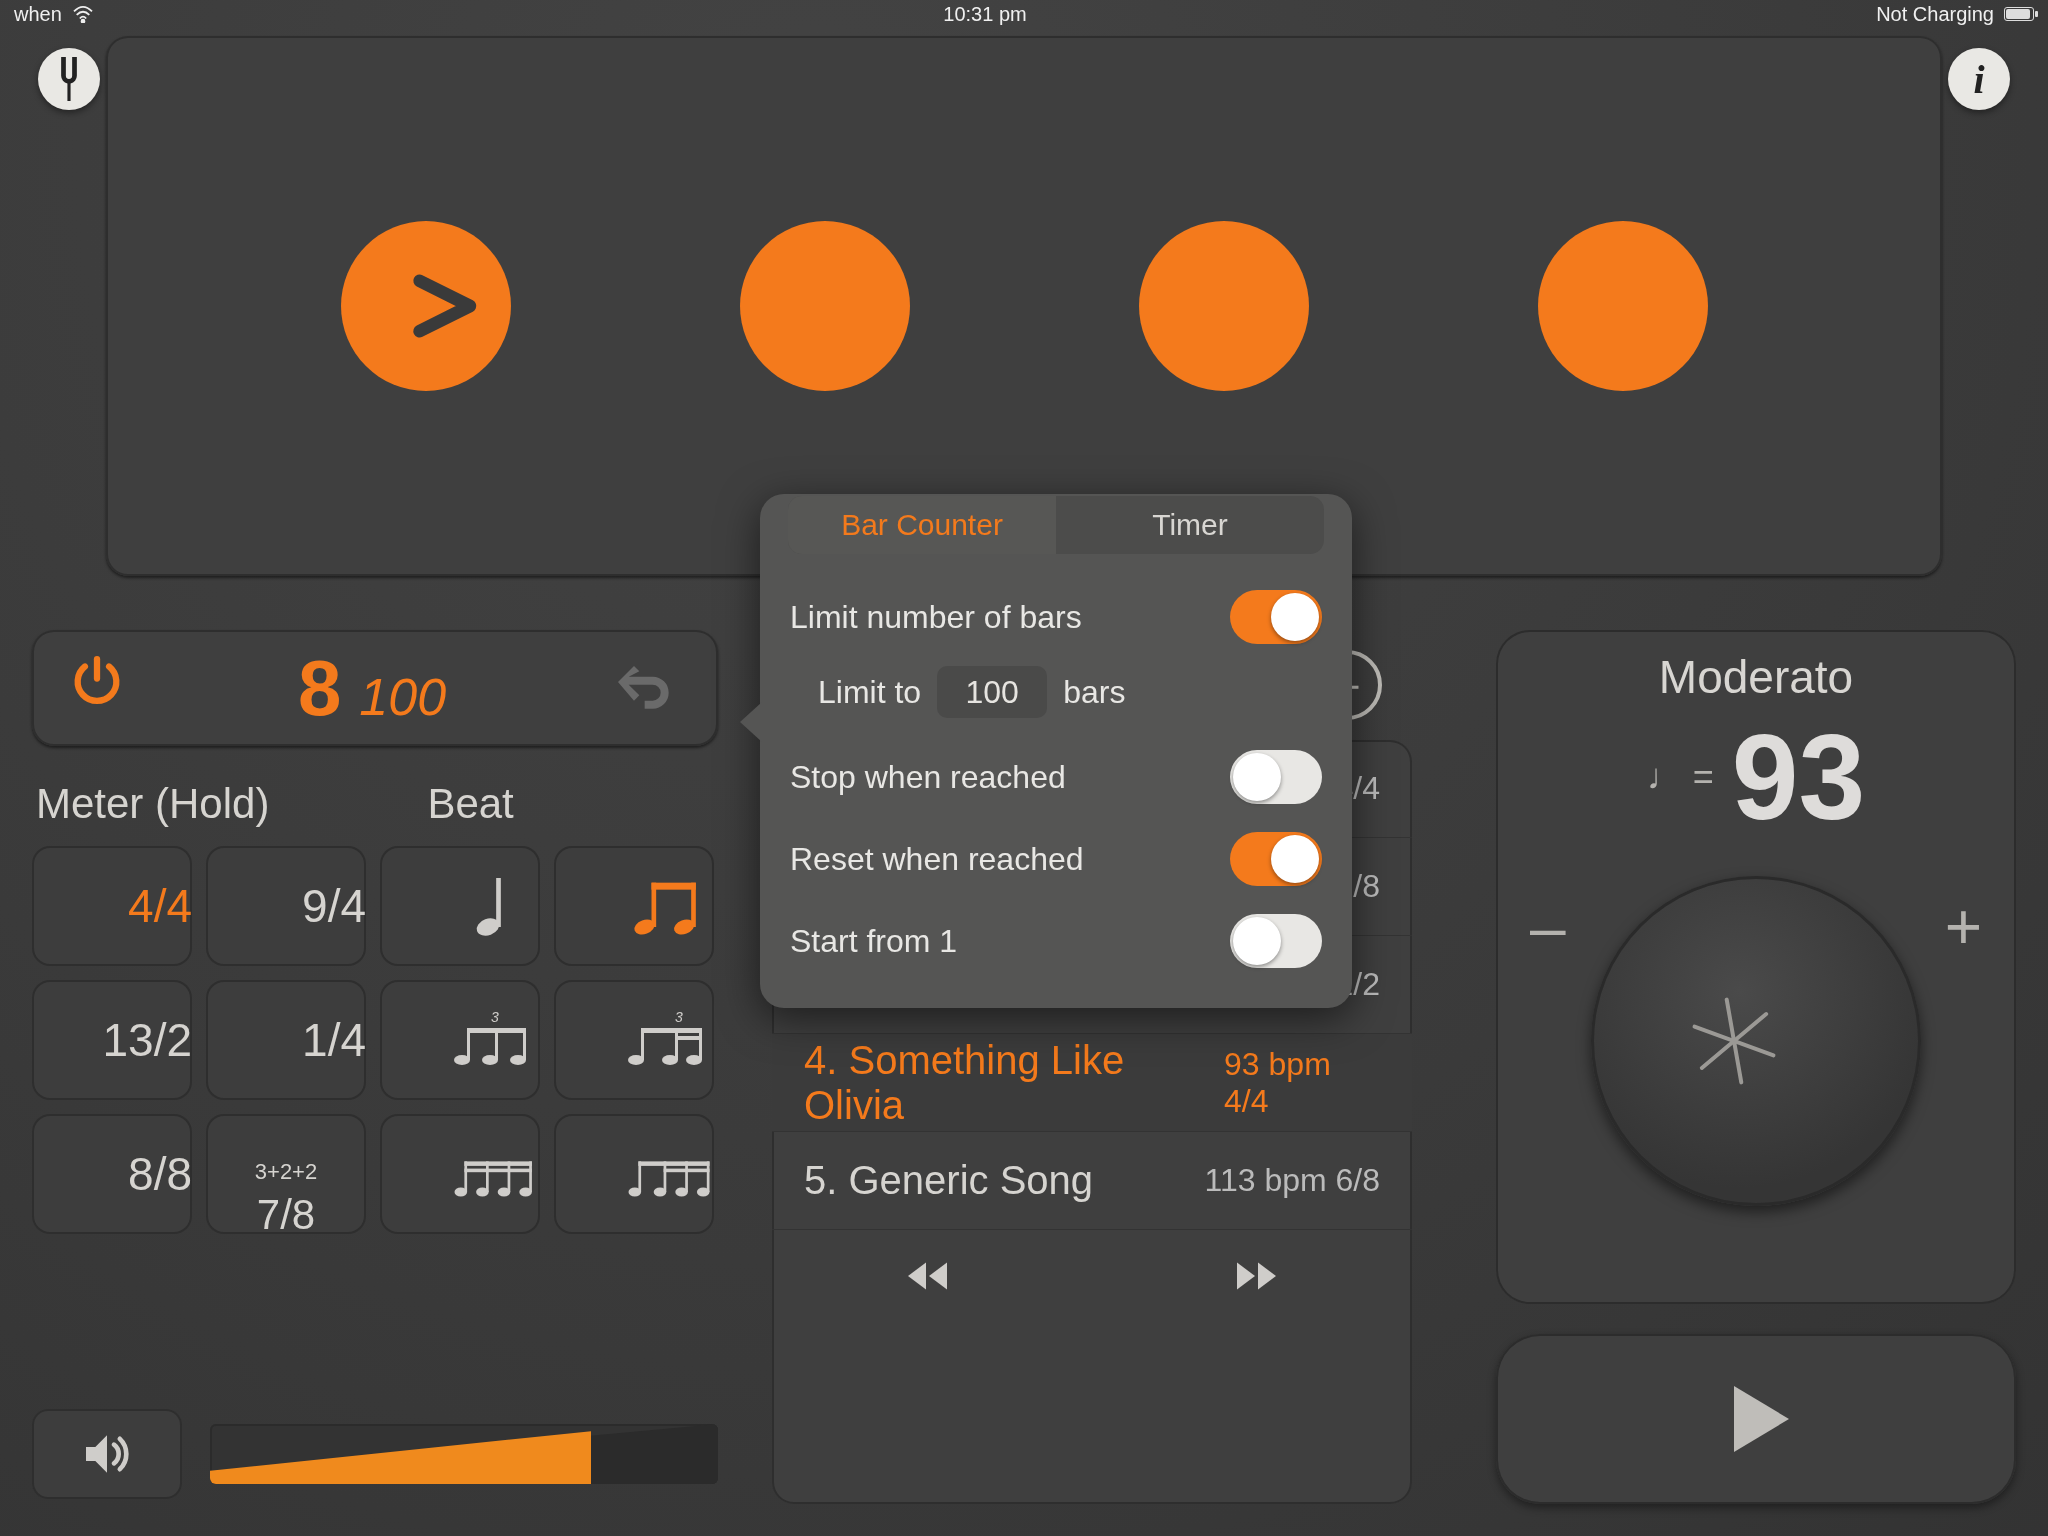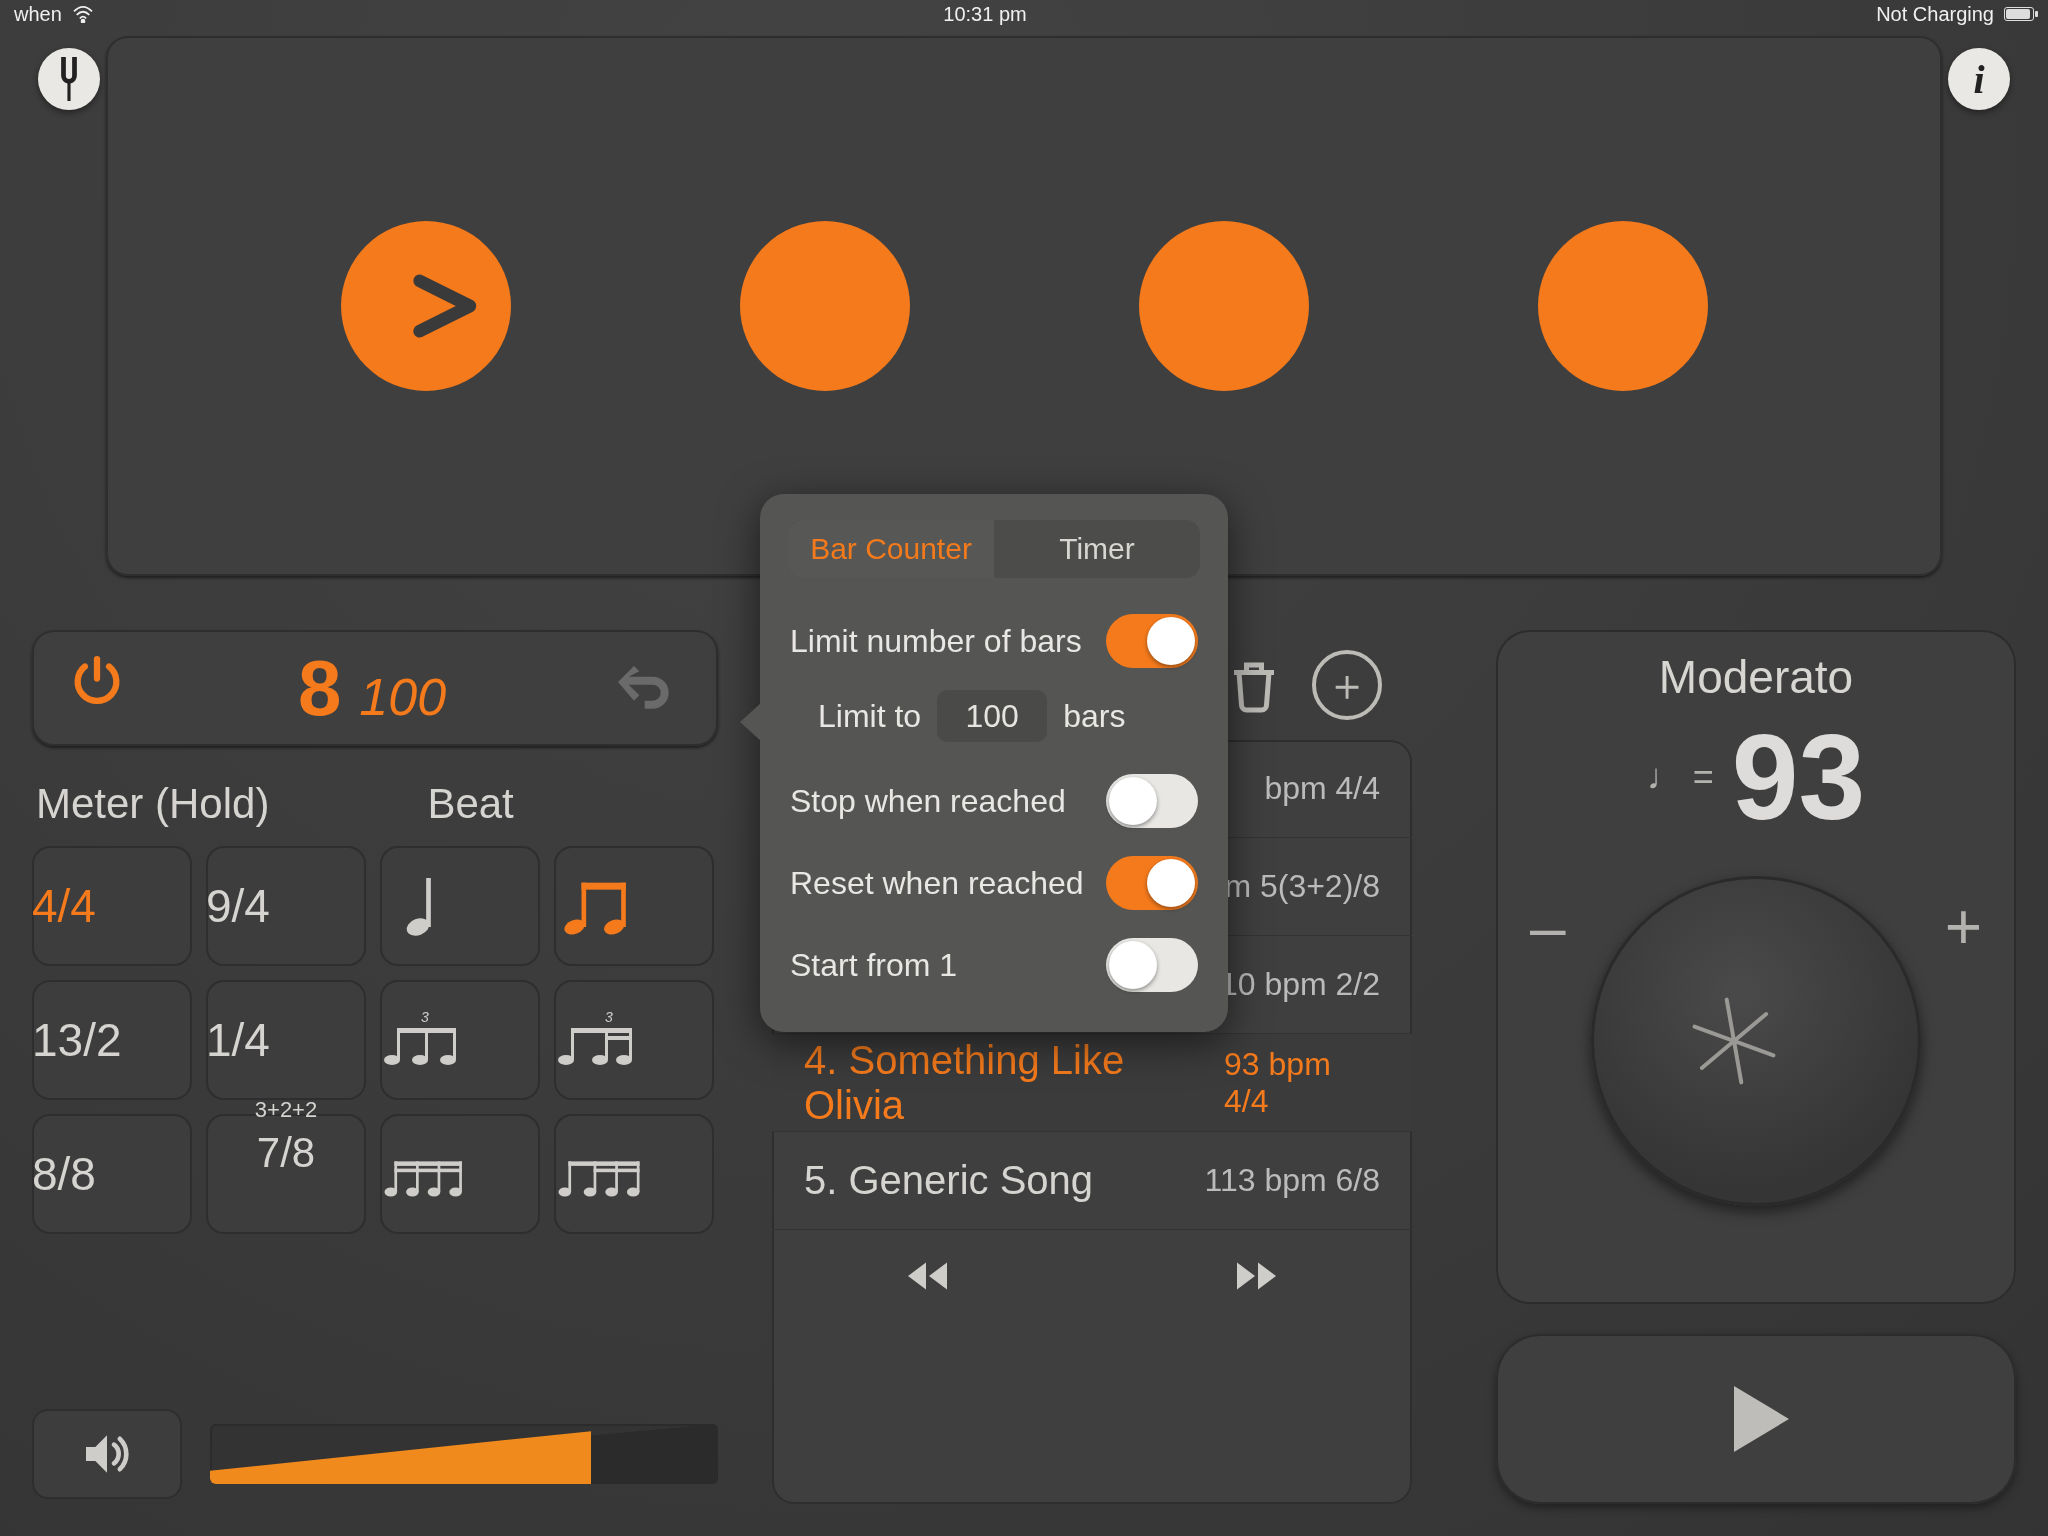--- a/index.html
+++ b/index.html
@@ -102,21 +102,21 @@
   
   .meter-area{
     position:absolute; top:150px; left:0; width:686px;
   }
   .meter-labels{ display:flex; gap:40px; font-size:42px; color:#d6d4d0; margin-bottom:18px;align-items:flex-end;}
   .meter-labels span:first-child{ margin-left:4px;}
   .meter-grid{ display:grid; grid-template-columns: repeat(4, 160px); grid-template-rows: repeat(3, 120px); gap:14px;}
   .cell{
     background:#3d3d3d; border-radius:18px;
     box-shadow: inset 0 0 0 2px #2e2e2e;
-    display:flex; align-items:center; justify-content:flex-start;
+    display:flex; align-items:center; justify-content:flex-end;
     font-size:46px; color:#d6d4d0;
   }
   .cell.active{ color:#f47a1c; }
   .cell .sub{ font-size:22px; position:relative; top:-14px;}
   .cell svg{ width:90px; height:70px;}
 
   
   .vol-row{
     position:absolute; bottom:0; left:0; width:686px; height:100px;
     display:flex; gap:28px; align-items:center;
@@ -201,24 +201,24 @@
     height:170px; border-radius:44px;
     background:#3f3f3f;
     box-shadow: inset 0 0 0 2px #2c2c2c, 0 4px 8px rgba(0,0,0,.4);
     display:flex; align-items:center; justify-content:center;
   }
   .play-btn svg{width:88px; height:88px;}
 
   
   .popover{
     position:absolute; top:494px; left:760px;
-    width:468px;
+    width:592px;
     background:#555554;
     border-radius:24px;
-    padding:26px 28px 26px;
+    padding:2px 28px 26px;
     box-shadow: 0 10px 40px rgba(0,0,0,.55);
     font-size:32px;
     color:#e8e7e4;
   }
   .popover::before{
     content:""; position:absolute; left:-20px; top:208px;
     border-right:22px solid #555554;
     border-top:20px solid transparent;
     border-bottom:20px solid transparent;
   }

